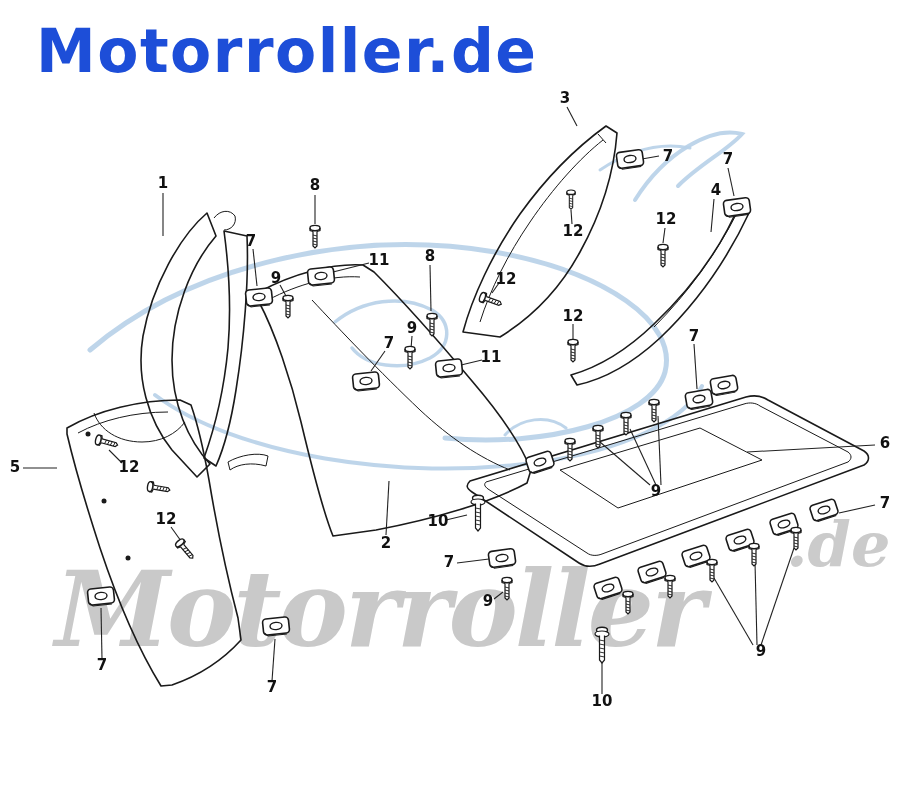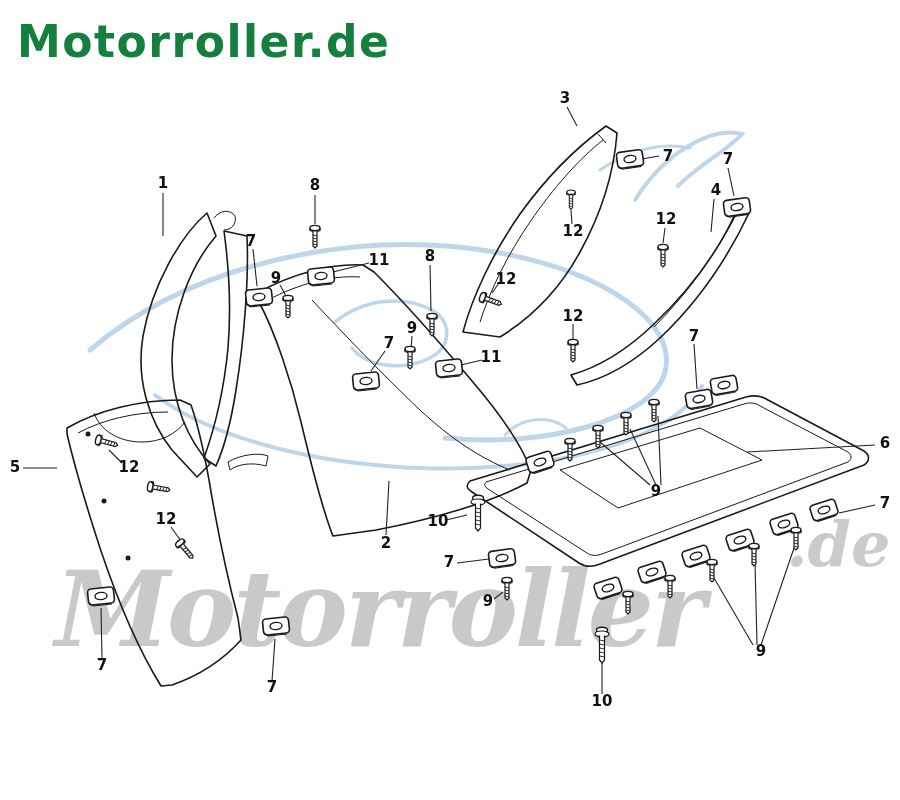--- a/index.html
+++ b/index.html
@@ -1,19 +1,19 @@
 <!DOCTYPE html>
 <html><head>
 <meta charset="utf-8">
 <style>
   html,body{margin:0;padding:0;background:#ffffff;}
   .canvas{position:relative;width:900px;height:800px;background:#fff;overflow:hidden;
           font-family:"DejaVu Sans",sans-serif;}
-  .logo{position:absolute;left:17px;top:16px;font-size:44px;font-weight:600;
-        color:#15803d;letter-spacing:1.5px;white-space:nowrap;}
+  .logo{position:absolute;left:36px;top:16px;font-size:60px;font-weight:600;
+        color:#1d4ed8;letter-spacing:1.5px;white-space:nowrap;}
   .wm-main{position:absolute;left:22px;top:548px;font-family:"DejaVu Serif",serif;
            font-style:italic;font-weight:700;font-size:104px;color:#c9c9c9;
            letter-spacing:-3px;white-space:nowrap;z-index:0;margin-left:33px;}
   .wm-de{position:absolute;left:786px;top:508px;font-family:"DejaVu Serif",serif;
          font-style:italic;font-weight:700;font-size:62px;color:#cbcbcb;z-index:0;}
   svg.diagram{position:absolute;left:0;top:0;z-index:1;}
   svg text.callout{font-family:"DejaVu Sans",sans-serif;font-size:15px;font-weight:bold;
                    fill:#111;text-anchor:middle;}
   .part{fill:none;stroke:#1a1a1a;stroke-width:1.6;stroke-linejoin:round;}
   .part-thin{fill:none;stroke:#1a1a1a;stroke-width:1;stroke-linejoin:round;}

